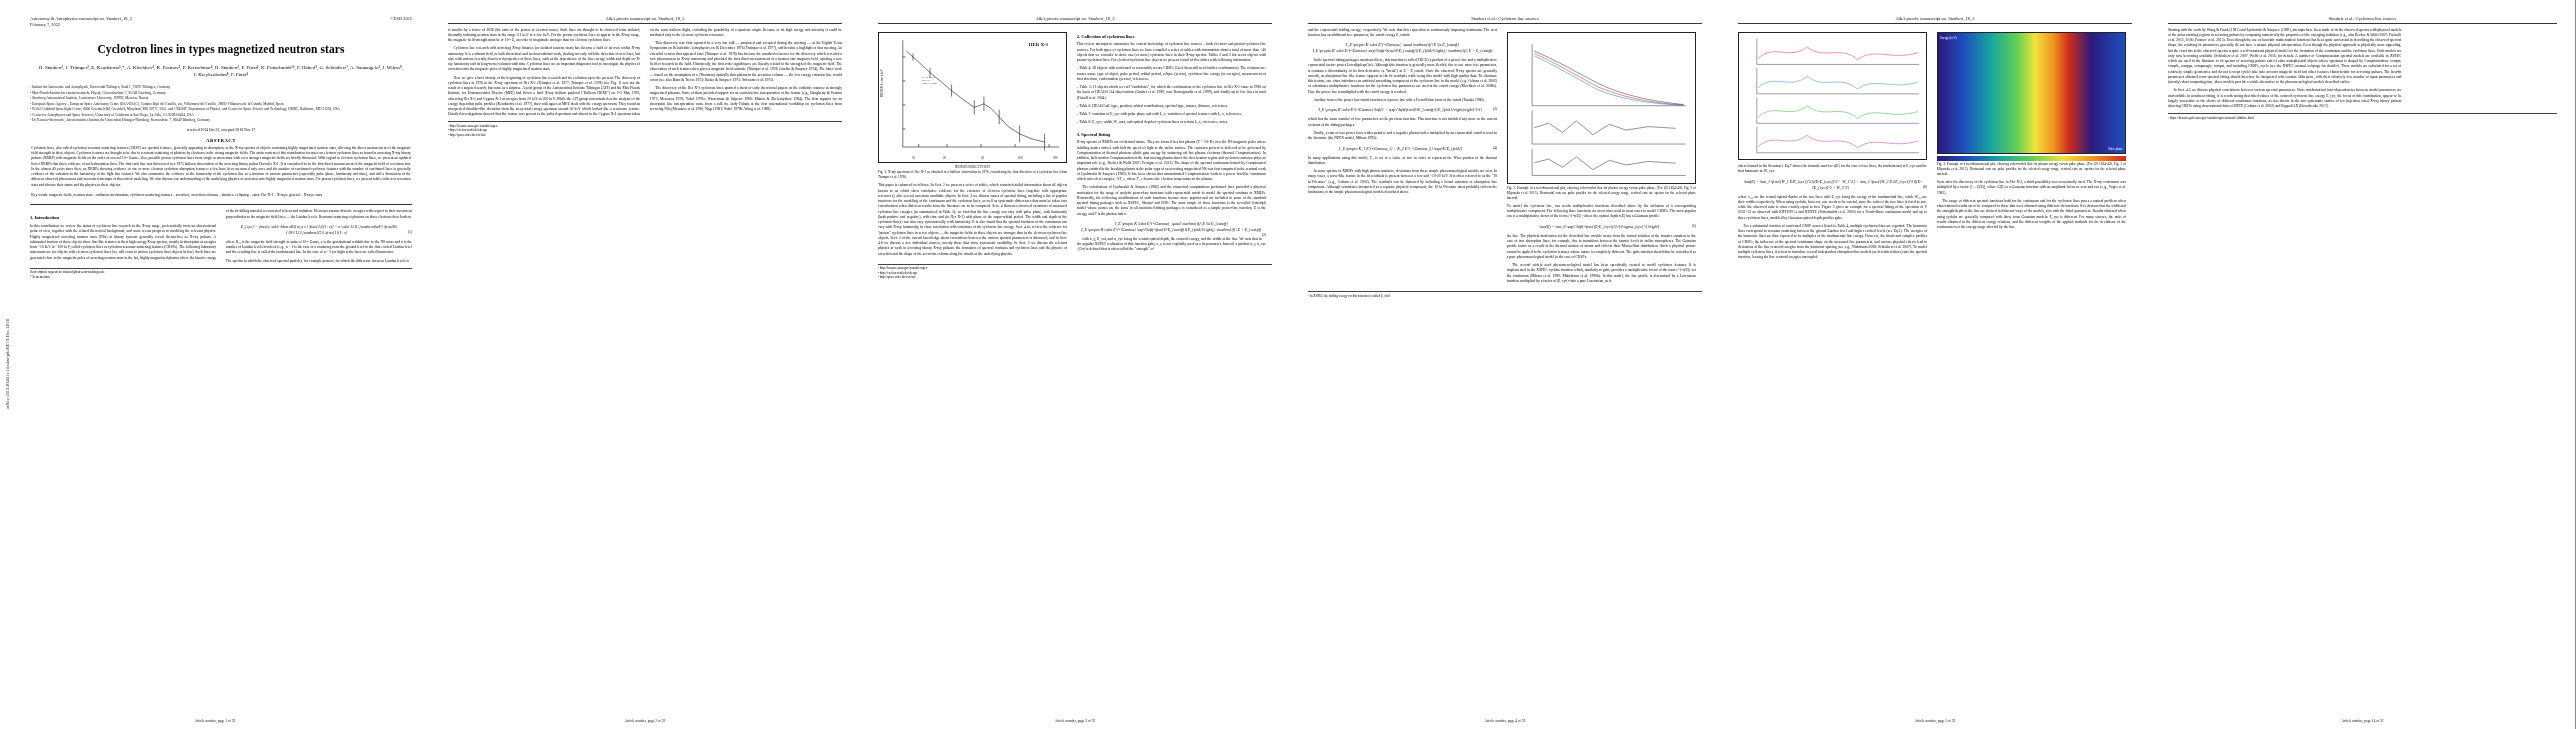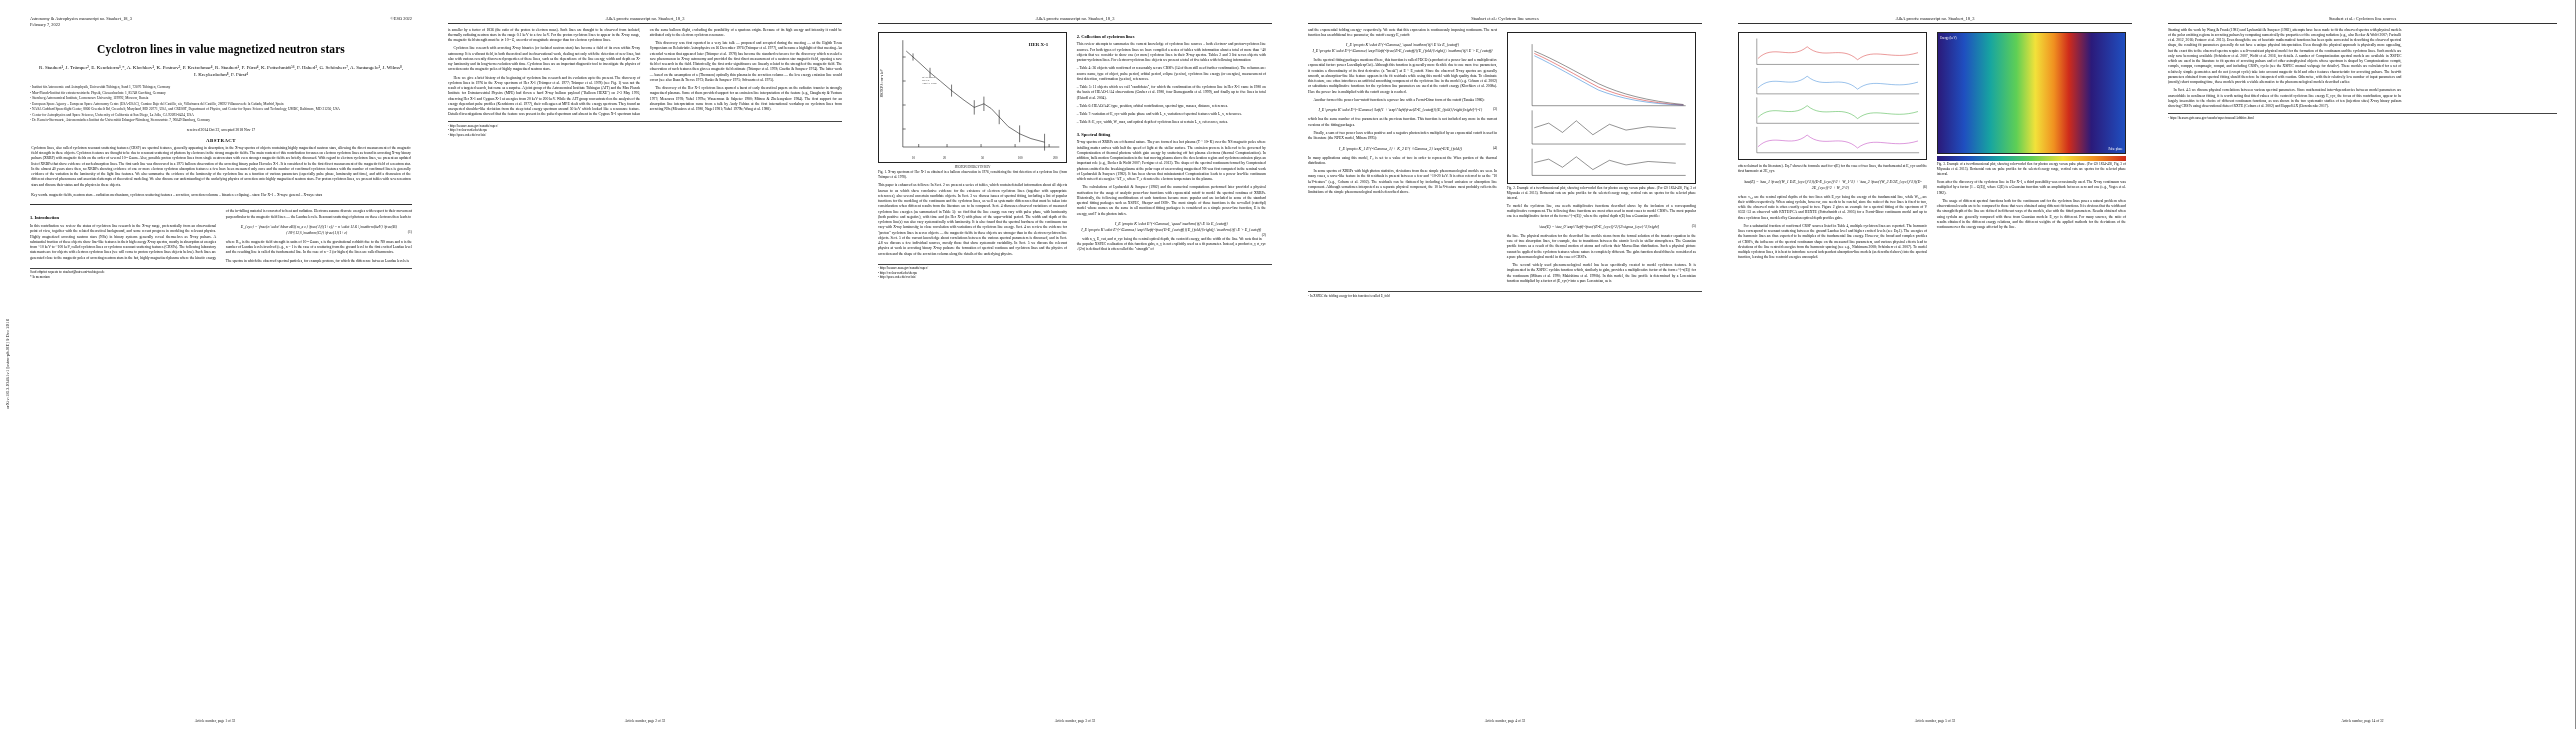--- a/index.html
+++ b/index.html
@@ -77,21 +77,21 @@
 
     <div style="margin-left:12px;">
       <div class="runhead">
         <div class="left">
           <div>Astronomy &amp; Astrophysics manuscript no. Staubert_18_3</div>
           <div>February 7, 2022</div>
         </div>
         <div class="right">©ESO 2022</div>
       </div>
 
-      <div class="title">Cyclotron lines in value magnetized neutron stars</div>
+      <div class="title">Cyclotron lines in types magnetized neutron stars</div>
 
       <div class="authors">R. Staubert¹, J. Trümper², E. Kendziorra¹,*, A. Klochkov¹, K. Postnov³, P. Kretschmar⁴, R. Staubert¹, F. Fürst⁴, K. Pottschmidt⁵⁶, F. Haberl², G. Schönherr⁷, A. Santangelo¹, J. Wilms⁸, I. Kreykenbohm⁸, F. Fürst⁴</div>
 
       <div class="affil">
         <div>¹ Institut für Astronomie und Astrophysik, Universität Tübingen, Sand 1, 72076 Tübingen, Germany</div>
         <div>² Max-Planck-Institut für extraterrestrische Physik, Giessenbachstr. 1, 85748 Garching, Germany</div>
         <div>³ Sternberg Astronomical Institute, Lomonosov University, 119992, Moscow, Russia</div>
         <div>⁴ European Space Agency – European Space Astronomy Centre (ESA-ESAC), Camino Bajo del Castillo, s/n, Villafranca del Castillo, 28692 Villanueva de la Cañada, Madrid, Spain</div>
         <div>⁵ NASA Goddard Spaceflight Center, 8800 Greenbelt Rd, Greenbelt, Maryland, MD 20771, USA, and CRESST, Department of Physics, and Center for Space Science and Technology, UMBC, Baltimore, MD 21250, USA</div>
         <div>⁶ Center for Astrophysics and Space Sciences, University of California at San Diego, La Jolla, CA 92093-0424, USA</div>

